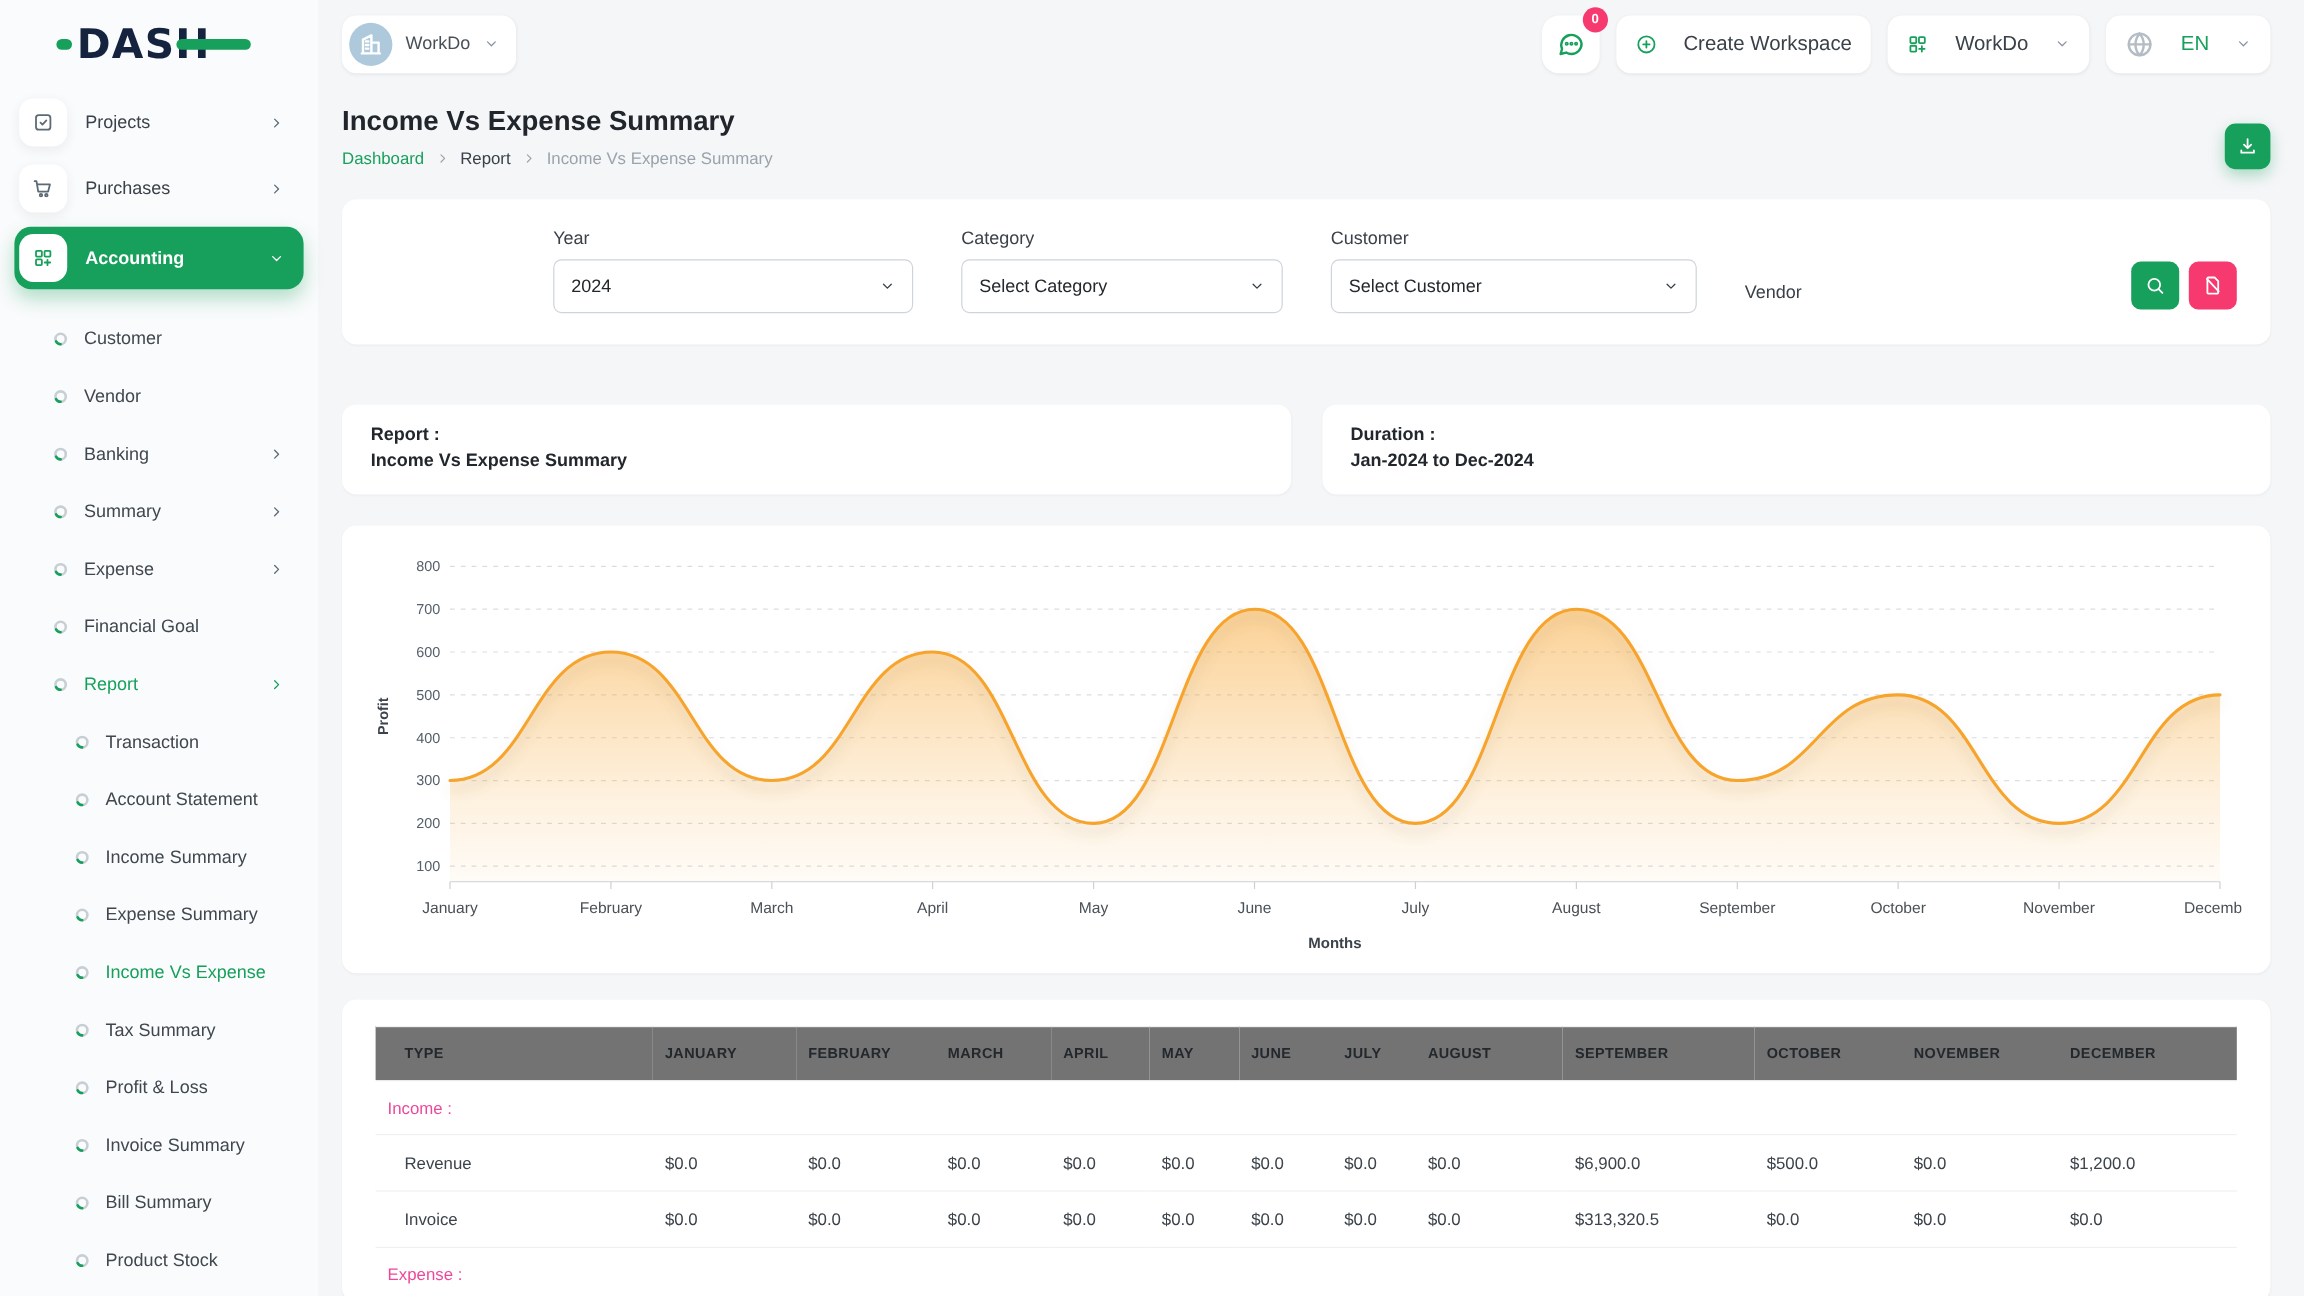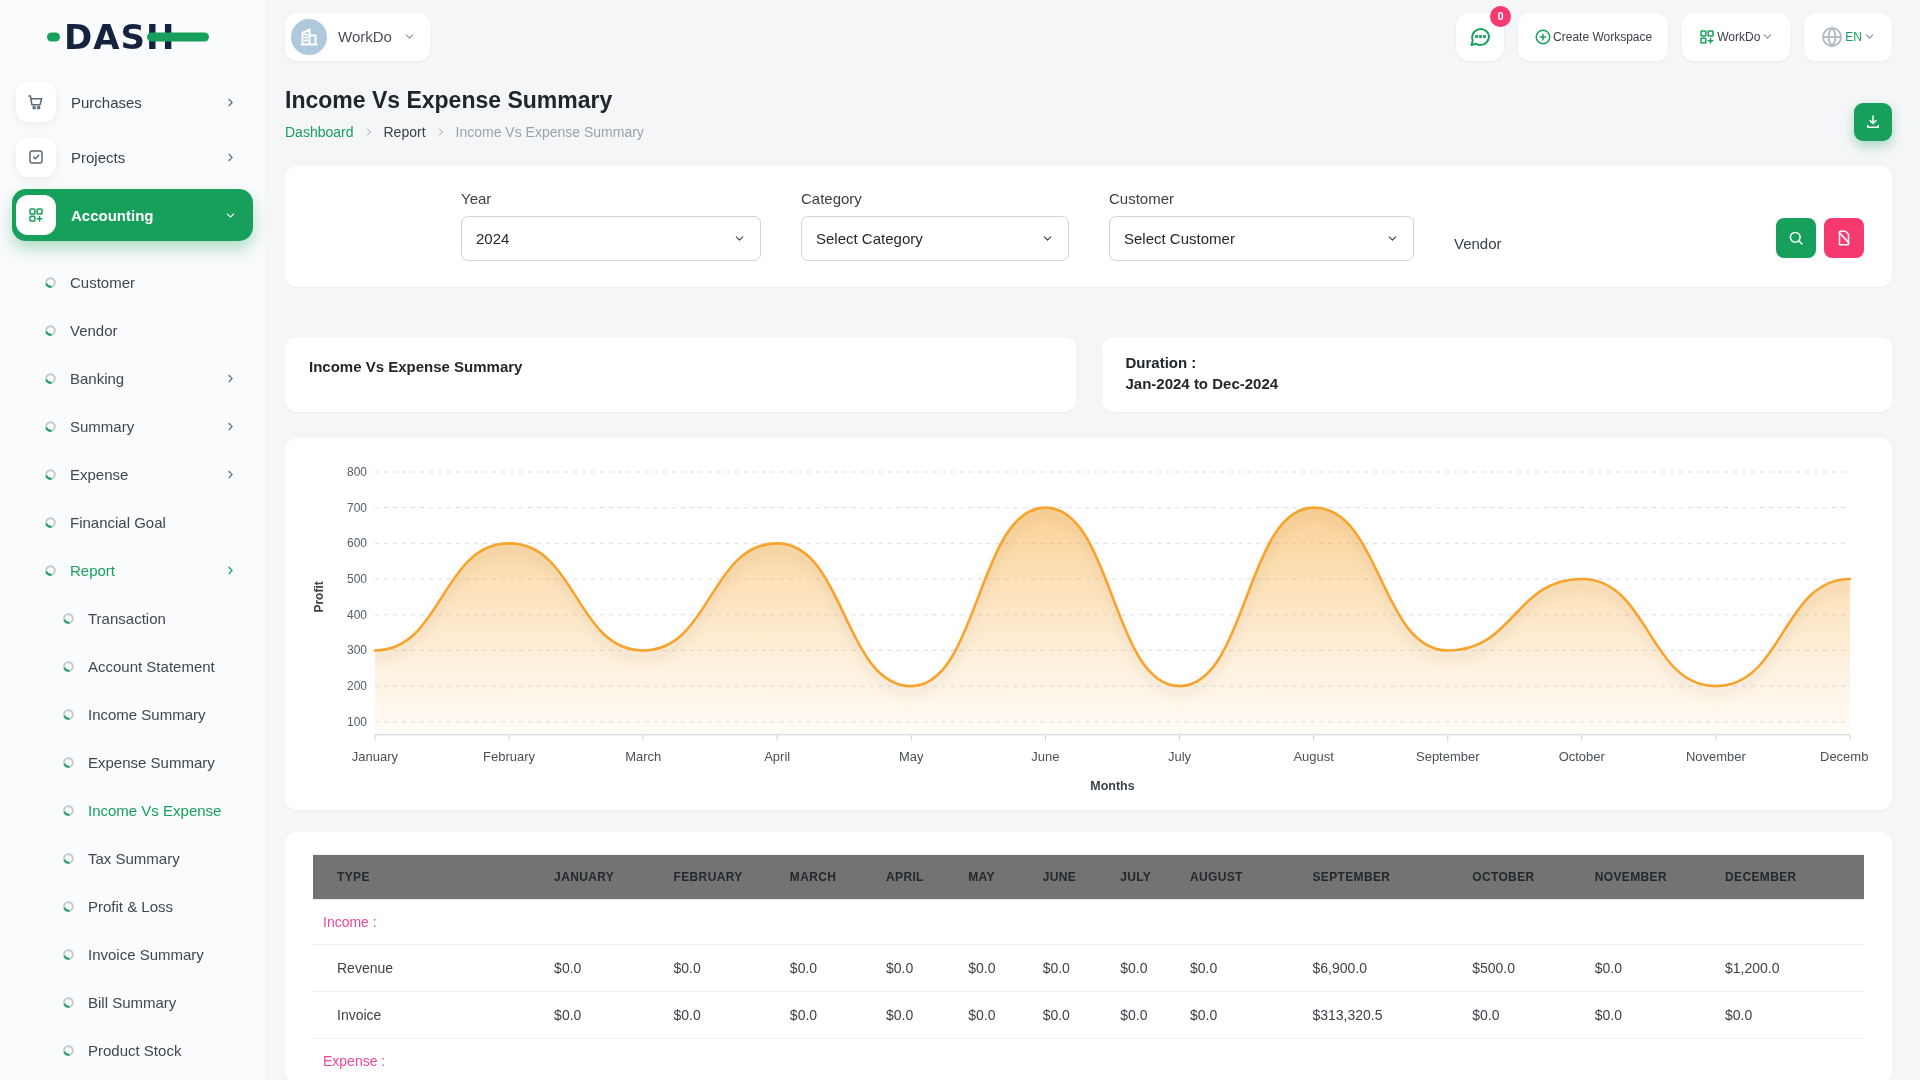--- a/index.html
+++ b/index.html
@@ -55,22 +55,22 @@
             display:flex; align-items:center; justify-content:center; }
   .ws-label{ font-size:15px; color:#495057; }
   .pill-chev{ color:#8a94a0; }
   .top-right{ display:flex; align-items:center; gap:14px; }
   .chat-btn{ position:relative; width:48px; height:48px; background:#fff; border-radius:14px;
              display:flex; align-items:center; justify-content:center; color:var(--green);
              box-shadow:0 1px 3px rgba(16,24,40,.06); cursor:pointer; }
   .badge{ position:absolute; top:-7px; right:-7px; min-width:21px; height:21px; border-radius:11px;
           background:var(--pink); color:#fff; font-size:11px; font-weight:700;
           display:flex; align-items:center; justify-content:center; padding:0 5px; }
-  .pill-btn{ display:flex; align-items:center; gap:1px; background:#fff; border-radius:12px;
-             height:48px; padding:0 16px; font-size:12px; color:#3a4148;
+  .pill-btn{ display:flex; align-items:center; gap:22px; background:#fff; border-radius:12px;
+             height:48px; padding:0 16px; font-size:17px; color:#3a4148;
              box-shadow:0 1px 3px rgba(16,24,40,.06); cursor:pointer; }
   .g-ic{ color:var(--green); display:block; }
   .gray-ic{ color:#b4bcc4; display:block; }
   .lang-label{ color:var(--green); font-weight:400; }
 
   
   .main{ margin-left:265px; padding:73px 28px 0 20px; }
   .page-head{ position:relative; }
   .page-title{ margin:14px 0 0; font-size:23px; font-weight:700; color:#21262c; }
   .breadcrumb{ display:flex; align-items:center; gap:9px; margin-top:10px; font-size:14px; }
@@ -119,40 +119,40 @@
 <aside class="sidebar">
   <div class="logo-row">
     <div class="logo">
       <span>DASH</span>
     </div>
   </div>
   <nav class="menu" id="side-menu">
       <div class="side-item">
         <span class="icon-box">
           <svg class="ic " viewBox="0 0 24 24" fill="none" stroke="currentColor" stroke-width="2" stroke-linecap="round" stroke-linejoin="round">
-            <path d="M2.5 4h2l2 11.5h11l2-8H6"></path>
-            <circle cx="9.5" cy="19.5" r="1.4"></circle>
-            <circle cx="15.5" cy="19.5" r="1.4"></circle>
-          </svg>
-        </span>
-        <span class="lbl">Purchases</span>
+            <rect x="4" y="4" width="16" height="16" rx="3"></rect>
+            <path d="M9 12.2l2.2 2.2 4.3-4.6"></path>
+          </svg>
+        </span>
+        <span class="lbl">Projects</span>
         <span class="chev">
           <svg class="ic sm" viewBox="0 0 24 24" fill="none" stroke="currentColor" stroke-width="2" stroke-linecap="round" stroke-linejoin="round">
             <path d="M9 6l6 6-6 6"></path>
           </svg>
         </span>
       </div>
       <div class="side-item">
         <span class="icon-box">
           <svg class="ic " viewBox="0 0 24 24" fill="none" stroke="currentColor" stroke-width="2" stroke-linecap="round" stroke-linejoin="round">
-            <rect x="4" y="4" width="16" height="16" rx="3"></rect>
-            <path d="M9 12.2l2.2 2.2 4.3-4.6"></path>
-          </svg>
-        </span>
-        <span class="lbl">Projects</span>
+            <path d="M2.5 4h2l2 11.5h11l2-8H6"></path>
+            <circle cx="9.5" cy="19.5" r="1.4"></circle>
+            <circle cx="15.5" cy="19.5" r="1.4"></circle>
+          </svg>
+        </span>
+        <span class="lbl">Purchases</span>
         <span class="chev">
           <svg class="ic sm" viewBox="0 0 24 24" fill="none" stroke="currentColor" stroke-width="2" stroke-linecap="round" stroke-linejoin="round">
             <path d="M9 6l6 6-6 6"></path>
           </svg>
         </span>
       </div>
       <div class="side-item active">
         <span class="icon-box">
           <svg class="ic " viewBox="0 0 24 24" fill="none" stroke="currentColor" stroke-width="2" stroke-linecap="round" stroke-linejoin="round">
             <rect x="4" y="4" width="6.5" height="6.5" rx="1"></rect>
@@ -494,20 +494,21 @@
               <path d="M7 3h7l4 4v13a1 1 0 0 1-1 1H7a1 1 0 0 1-1-1V4a1 1 0 0 1 1-1z"></path>
               <path d="M5.5 4.5l13 14"></path>
             </svg>
           </button>
         </div>
       </div>
   </section>
 
   <div class="summary-row">
     <section class="card summary-card">
+      <div class="summary-title">Report :</div>
       <div class="summary-value">Income Vs Expense Summary</div>
     </section>
     <section class="card summary-card">
       <div class="summary-title">Duration :</div>
       <div class="summary-value">Jan-2024 to Dec-2024</div>
     </section>
   </div>
 
   <section class="card chart-card" id="chart-host"><svg width="100%" viewBox="0 0 1560 348" font-family="Liberation Sans, sans-serif">
         <defs>

